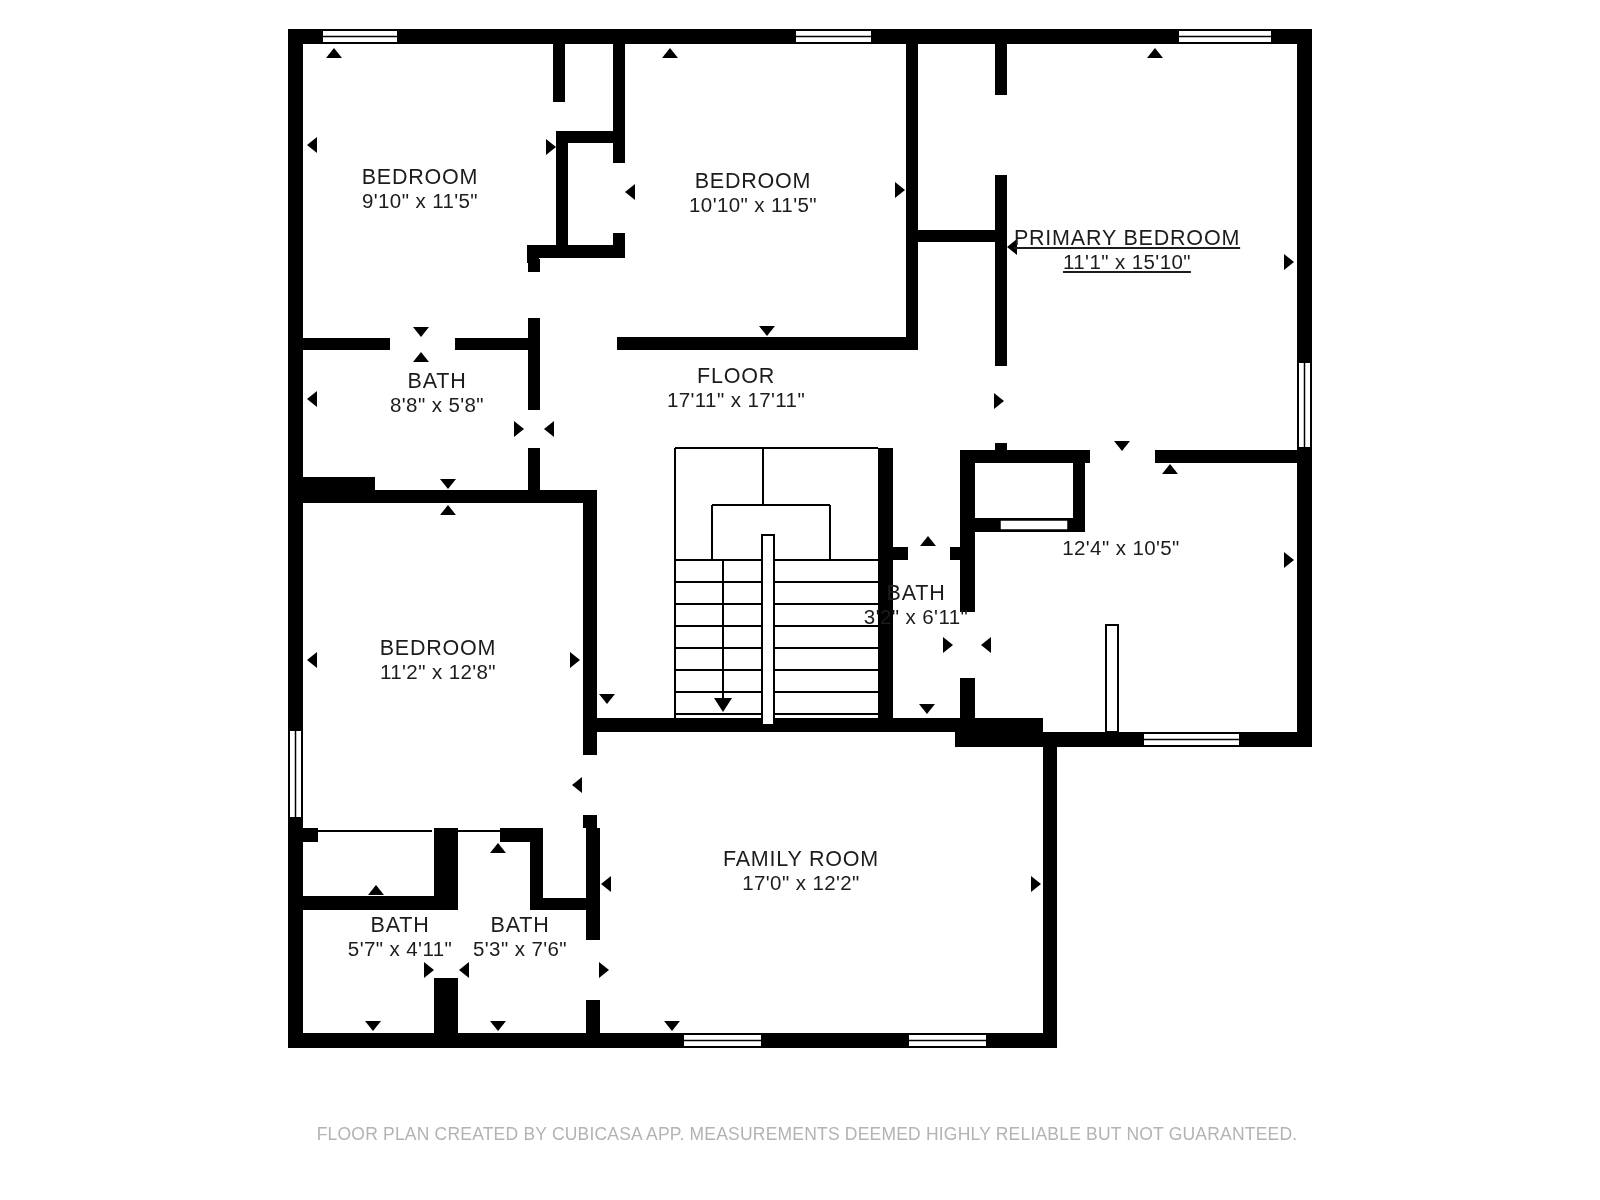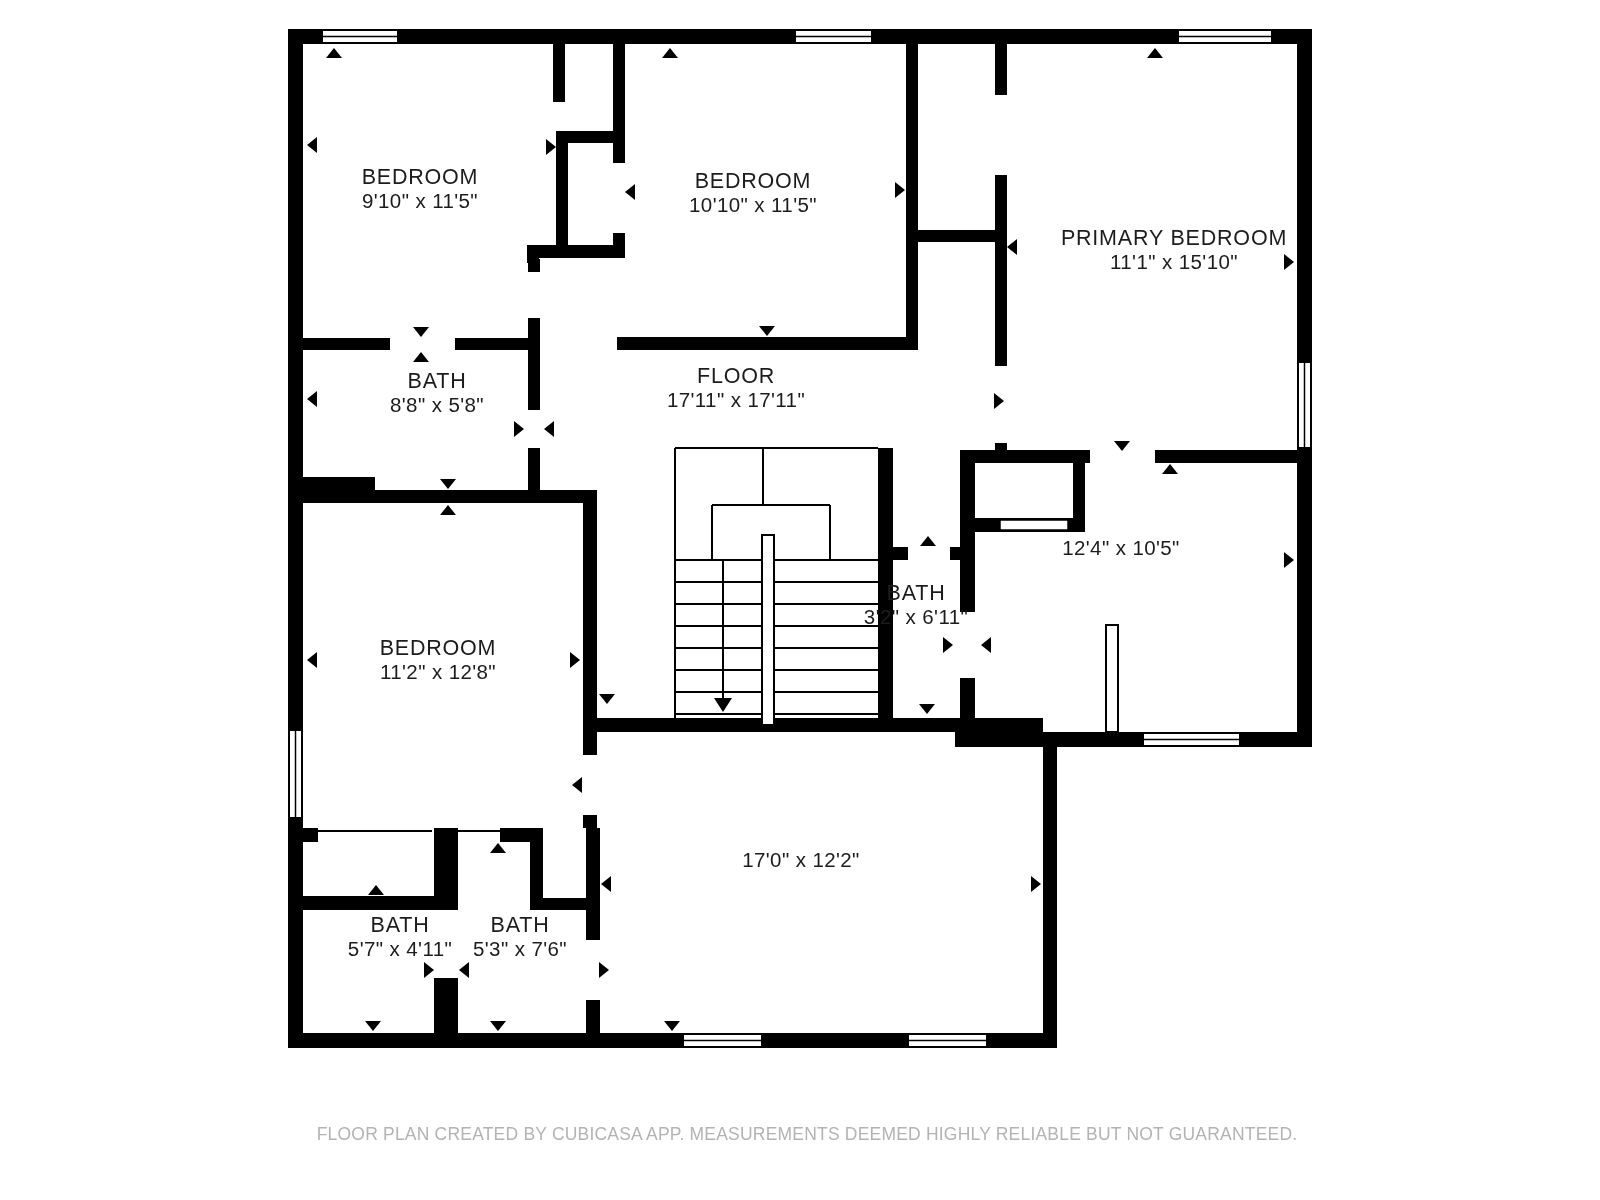--- a/index.html
+++ b/index.html
@@ -206,21 +206,21 @@
   </svg>
 
   <div class="room-label" style="left:250px;top:166px;">
     <div class="room-name">BEDROOM</div>
     <div class="room-dims">9'10" x 11'5"</div>
   </div>
   <div class="room-label" style="left:583px;top:170px;">
     <div class="room-name">BEDROOM</div>
     <div class="room-dims">10'10" x 11'5"</div>
   </div>
-  <div class="room-label" style="left:1004px;top:227px;">
+  <div class="room-label" style="left:957px;top:227px;text-decoration:underline;">
     <div class="room-name">PRIMARY BEDROOM</div>
     <div class="room-dims">11'1" x 15'10"</div>
   </div>
   <div class="room-label" style="left:267px;top:370px;">
     <div class="room-name">BATH</div>
     <div class="room-dims">8'8" x 5'8"</div>
   </div>
   <div class="room-label" style="left:566px;top:365px;">
     <div class="room-name">FLOOR</div>
     <div class="room-dims">17'11" x 17'11"</div>
@@ -230,20 +230,21 @@
   </div>
   <div class="room-label" style="left:746px;top:582px;">
     <div class="room-name">BATH</div>
     <div class="room-dims">3'2" x 6'11"</div>
   </div>
   <div class="room-label" style="left:268px;top:637px;">
     <div class="room-name">BEDROOM</div>
     <div class="room-dims">11'2" x 12'8"</div>
   </div>
   <div class="room-label" style="left:631px;top:848px;">
+    <div class="room-name">FAMILY ROOM</div>
     <div class="room-dims">17'0" x 12'2"</div>
   </div>
   <div class="room-label" style="left:230px;top:914px;">
     <div class="room-name">BATH</div>
     <div class="room-dims">5'7" x 4'11"</div>
   </div>
   <div class="room-label" style="left:350px;top:914px;">
     <div class="room-name">BATH</div>
     <div class="room-dims">5'3" x 7'6"</div>
   </div>

